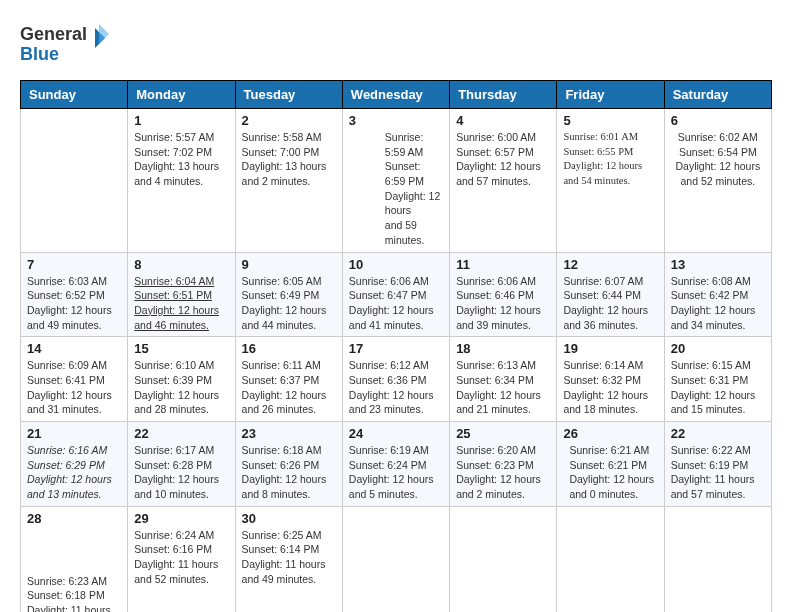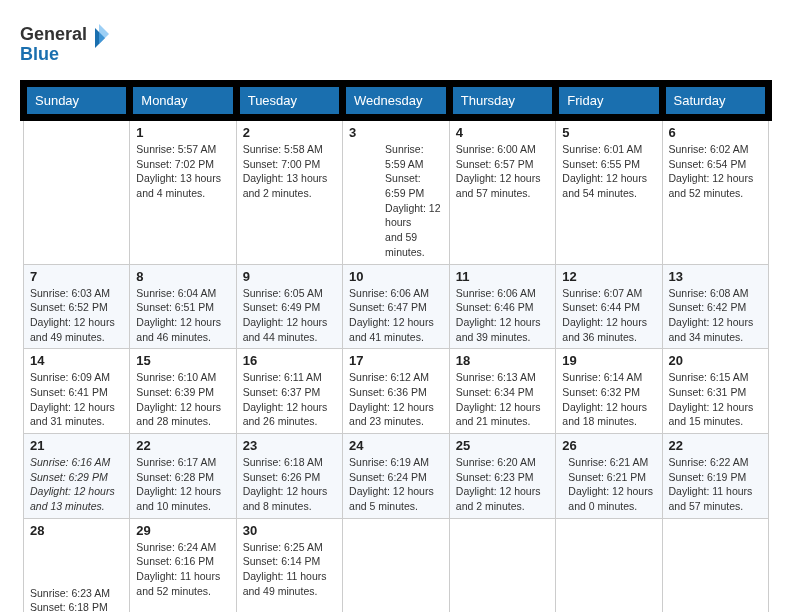--- a/index.html
+++ b/index.html
@@ -37,22 +37,22 @@
       width: 100%;
       border-collapse: collapse;
       font-size: 11px;
     }
     .calendar th {
       background-color: #1a6faf;
       color: #fff;
       text-align: left;
       padding: 6px 8px;
       font-size: 13px;
-      font-weight: normal;
-      border: 7px solid #000000;
+      font-weight: bold;
+      border: 1px solid #000000;
     }
     .calendar td {
       border: 1px solid #ccc;
       vertical-align: top;
       padding: 4px 6px;
       width: 107px;
       min-height: 80px;
     }
     .day-number {
       font-size: 13px;
@@ -135,44 +135,44 @@
         </td>
         <td>
           <span class="day-number">4</span>
           <div class="day-info" style="white-space: pre-line;">Sunrise: 6:00 AM
 Sunset: 6:57 PM
 Daylight: 12 hours
 and 57 minutes.</div>
         </td>
         <td>
           <span class="day-number">5</span>
-          <div class="day-info" style="white-space: pre-line;">Sunrise: 6:01 AM
+          <div class="day-info" style="white-space: pre-line; font-family: Liberation Serif, serif;">Sunrise: 6:01 AM
 Sunset: 6:55 PM
 Daylight: 12 hours
 and 54 minutes.</div>
         </td>
         <td>
           <span class="day-number">6</span>
-          <div class="day-info" style="white-space: pre-line;">Sunrise: 6:02 AM
+          <div class="day-info" style="white-space: pre-line; text-align: center;">Sunrise: 6:02 AM
 Sunset: 6:54 PM
 Daylight: 12 hours
 and 52 minutes.</div>
         </td>
       </tr>
       <tr>
         <td>
           <span class="day-number">7</span>
           <div class="day-info" style="white-space: pre-line;">Sunrise: 6:03 AM
 Sunset: 6:52 PM
 Daylight: 12 hours
 and 49 minutes.</div>
         </td>
         <td>
           <span class="day-number">8</span>
-          <div class="day-info" style="white-space: pre-line;">Sunrise: 6:04 AM
+          <div class="day-info" style="white-space: pre-line; text-decoration: underline;">Sunrise: 6:04 AM
 Sunset: 6:51 PM
 Daylight: 12 hours
 and 46 minutes.</div>
         </td>
         <td>
           <span class="day-number">9</span>
           <div class="day-info" style="white-space: pre-line;">Sunrise: 6:05 AM
 Sunset: 6:49 PM
 Daylight: 12 hours
 and 44 minutes.</div>

